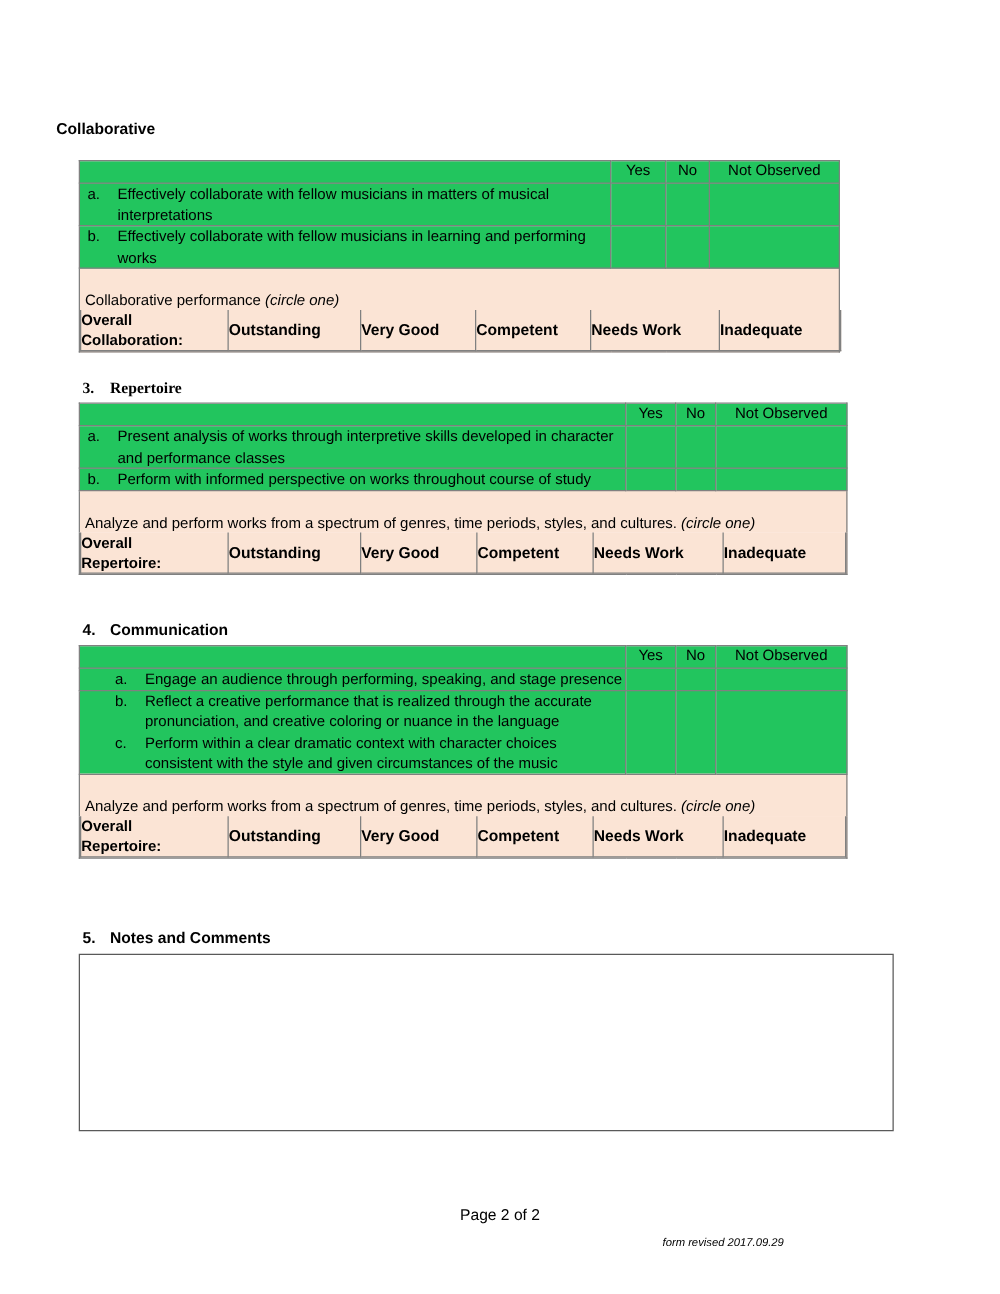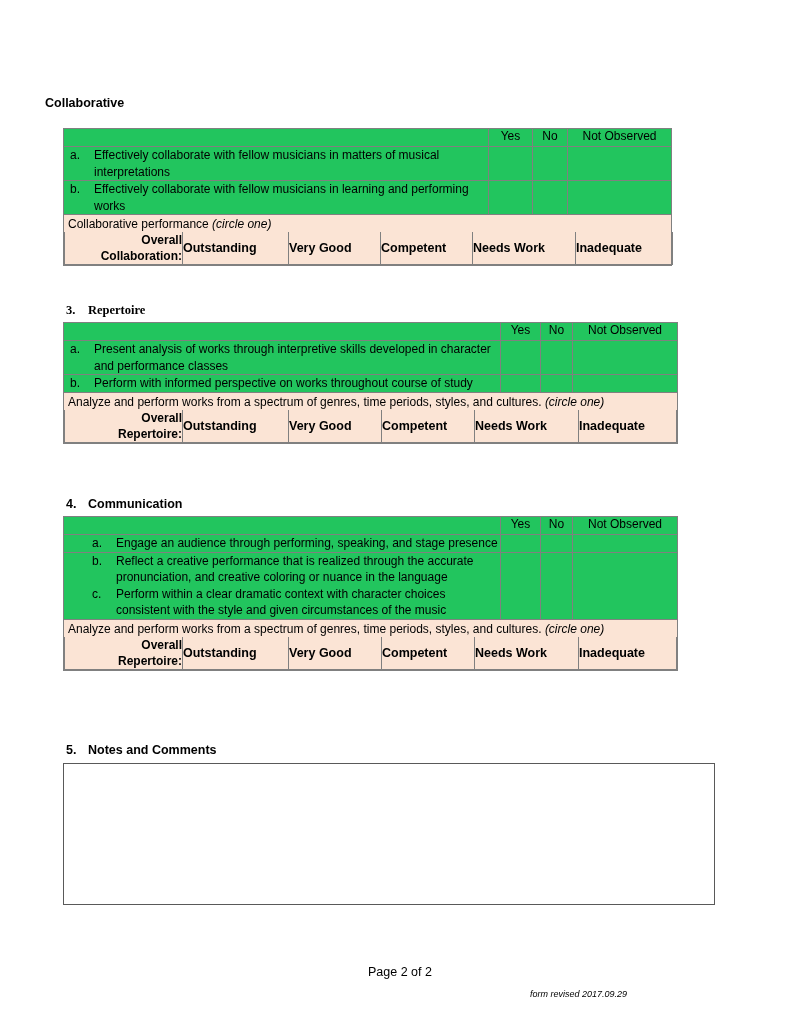--- a/index.html
+++ b/index.html
@@ -97,41 +97,41 @@
 
   .mark-cell { }
 
   
   .rate-caption-row td {
     background: #fbe4d5;
     border-left: 1px solid #808080;
     border-right: 1px solid #808080;
     border-top: 1px solid #808080;
     border-bottom: none;
-    padding: 1px 4px 0 4px;
+    padding: 17px 4px 0 4px;
     font-size: 12px;
     line-height: 16px;
     white-space: nowrap;
   }
   .rate-caption-row td .circle-one {
     font-style: italic;
   }
 
   .rate-row td {
     background: #fbe4d5;
     border-top: none;
     border-bottom: 1px solid #808080;
     padding: 0;
     vertical-align: middle;
   }
   .rate-row td.edge-l { border-left: 1px solid #808080; }
   .rate-row td.edge-r { border-right: 1px solid #808080; }
 
   .overall-label {
-    text-align: right;
+    text-align: left;
     font-weight: bold;
     font-size: 12px;
     line-height: 16px;
     padding: 2px 2px 4px 2px;
   }
   .rating-word {
     font-weight: bold;
     font-size: 12.5px;
     padding: 2px 2px 4px 2px;
   }

